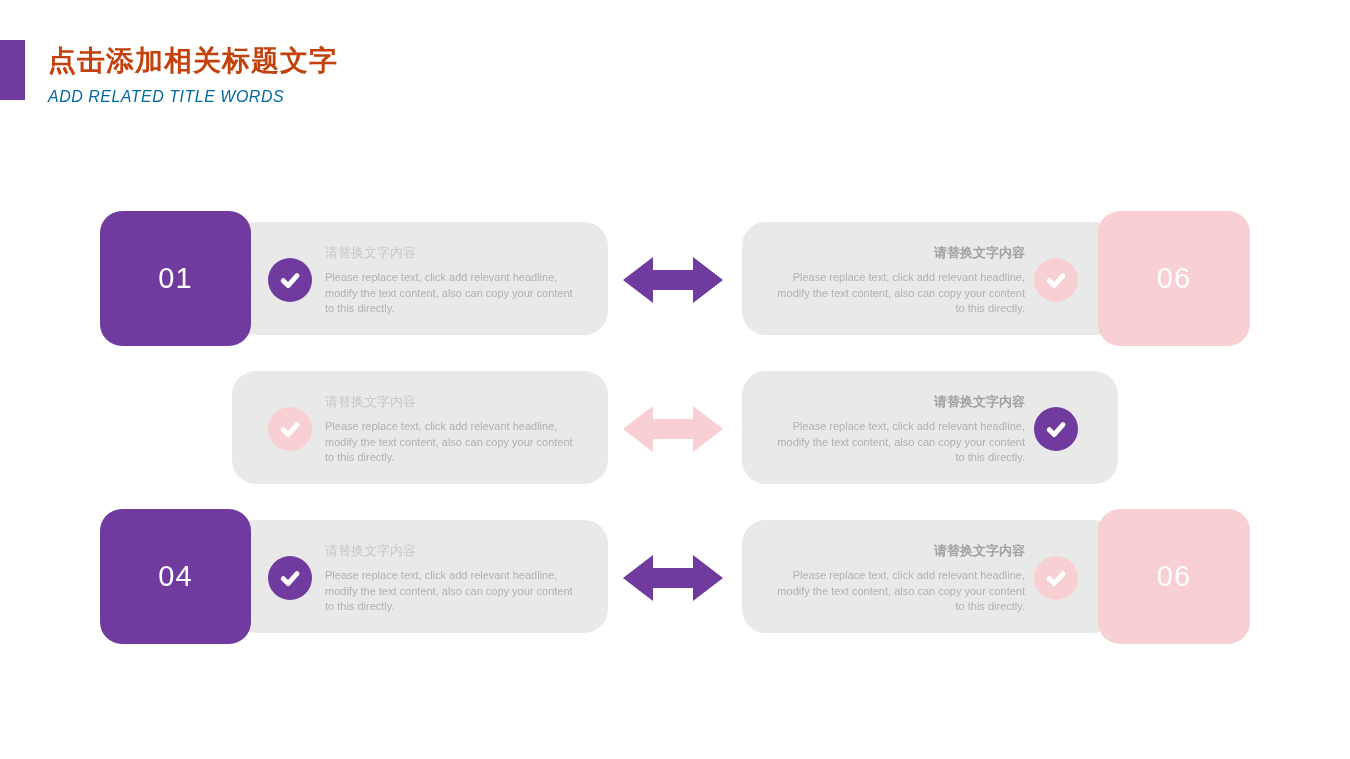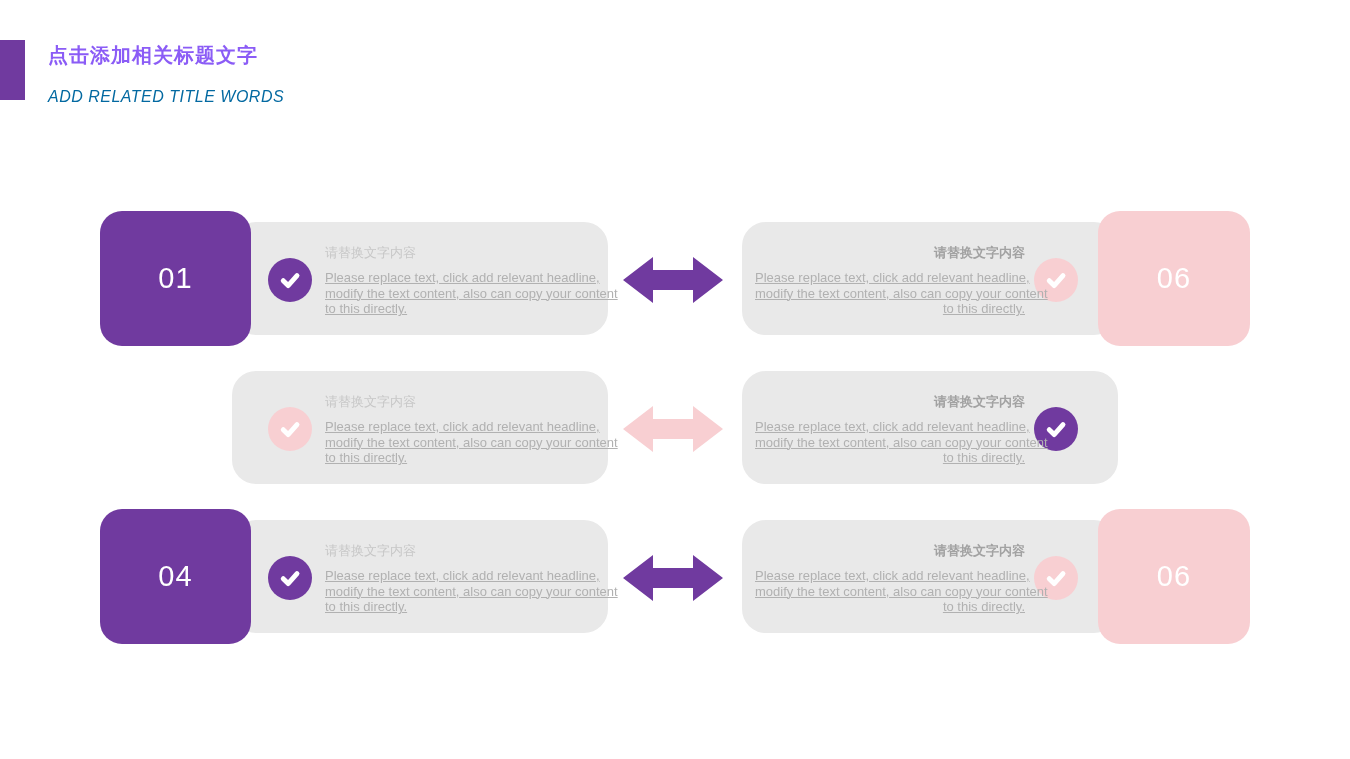--- a/index.html
+++ b/index.html
@@ -2,21 +2,21 @@
 <html style="--purple: #703a9f; --pink: #f8cfd2; --panel: #e9e9e9;"><head>
 <meta charset="utf-8">
 <style>
   html,body { margin:0; padding:0; background:#fff; }
   .slide {
     position:relative; width:1350px; height:759px; background:#ffffff;
     font-family:"Liberation Sans", sans-serif; overflow:hidden;
   }
   
   .header-accent { position:absolute; left:0; top:40px; width:25px; height:60px; background:var(--purple); }
-  .header-title  { position:absolute; left:48px; top:42px; font-size:20px; font-weight:bold; color:#8b5cf6; letter-spacing:1px; }
+  .header-title  { position:absolute; left:48px; top:42px; font-size:28px; font-weight:bold; color:#c2410c; letter-spacing:1px; }
   .header-subtitle { position:absolute; left:48px; top:88px; font-size:16px; color:#0369a1; letter-spacing:0.5px;font-style:italic; }
 
   
   .card { position:absolute; width:508px; height:135px; }
   .row-0 { top:211px; } .row-1 { top:360px; } .row-2 { top:509px; }
   .card-left  { left:100px; }
   .card-right { left:742px; }
 
   .panel { position:absolute; top:11px; height:113px; background:var(--panel); border-radius:24px; }
   .card-left  .panel { left:132px; right:0; }
@@ -37,21 +37,21 @@
   .card-left  .check { left:168px; }
   .card-right .check { left:292px; }
   .check svg { width:28px; height:28px; display:block; }
 
   .text { position:absolute; top:31px; width:270px; }
   .card-left  .text { left:225px; text-align:left; }
   .card-right .text { right:225px; text-align:right; }
   .card-title { font-size:13px; line-height:22px; margin-bottom:6px; white-space:nowrap; }
   .card-left  .card-title { color:#c7c7c7; font-weight:400; }
   .card-right .card-title { color:#a2a2a2; font-weight:700; }
-  .card-body  { font-size:13px; line-height:15.5px; color:#b1b1b1;text-decoration:underline; }
+  .card-body  { font-size:11px; line-height:15.5px; color:#b1b1b1; }
   .card-body div { white-space:nowrap; }
 
   
   .accent-purple .num, .accent-purple .check { background:var(--purple); }
   .accent-pink   .num, .accent-pink   .check { background:var(--pink); }
 
   
   .arrow { position:absolute; left:623px; width:100px; height:48px; }
   .arrow svg { width:100px; height:48px; display:block; }
   .arrow-0 { top:256px; } .arrow-1 { top:405px; } .arrow-2 { top:554px; }

